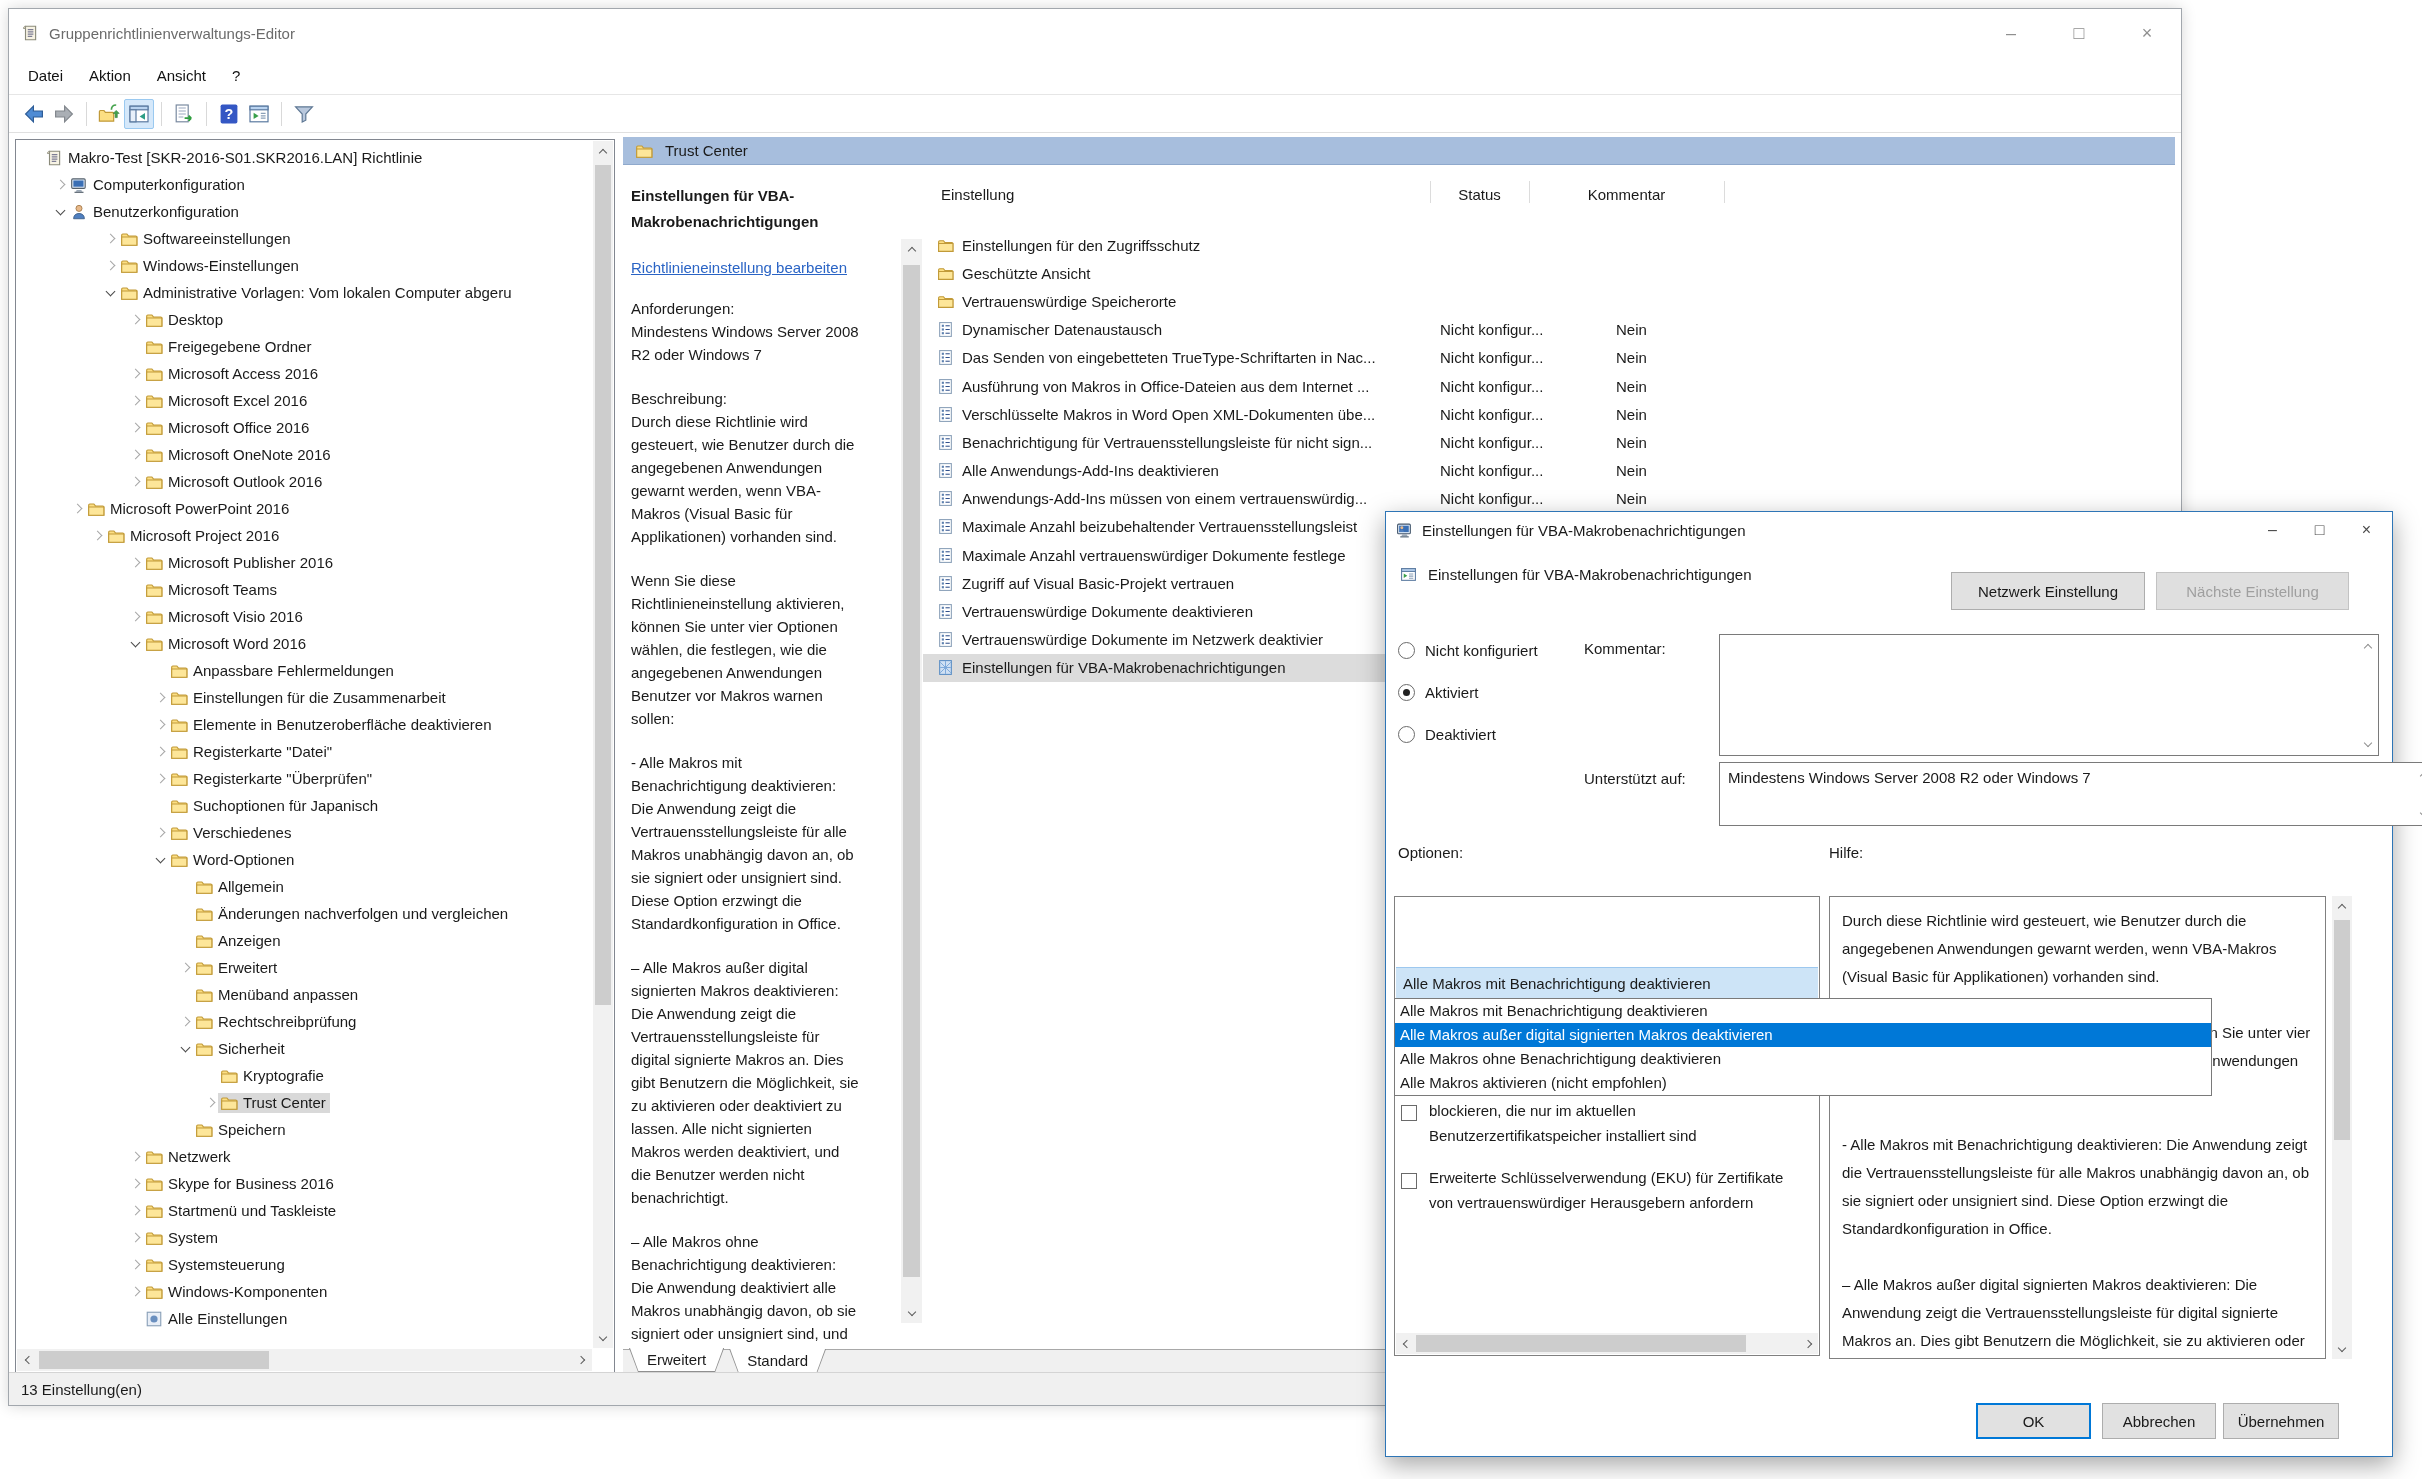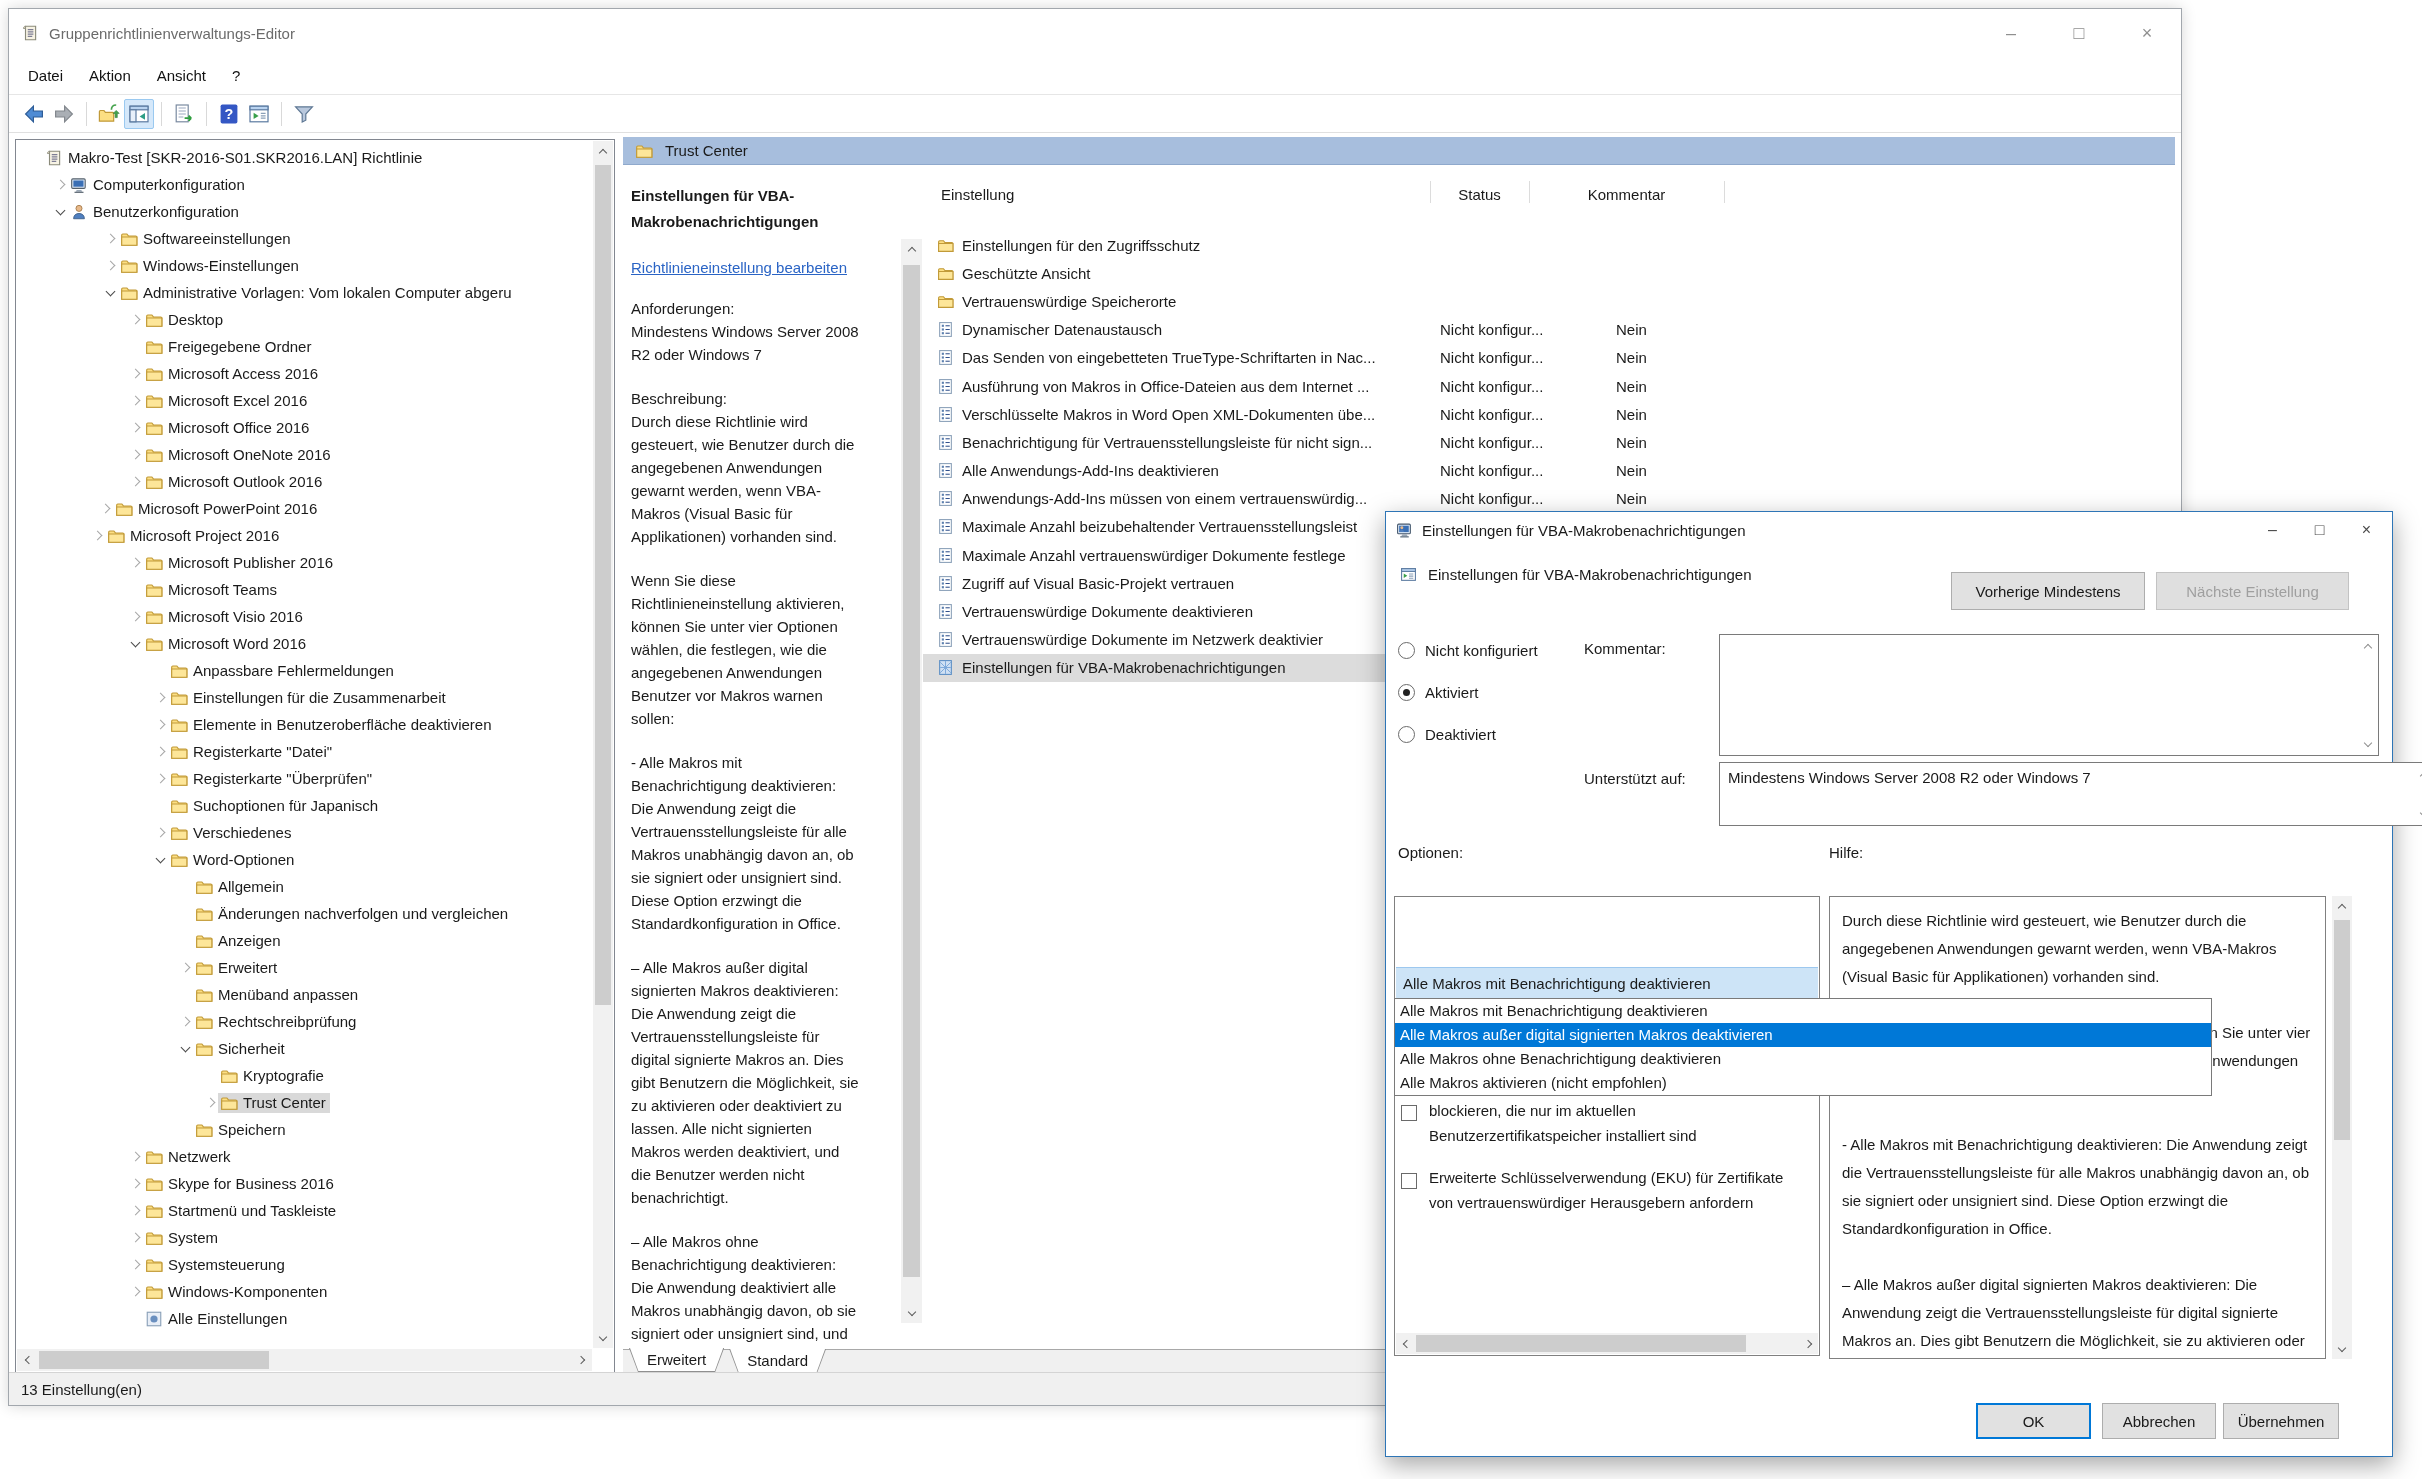--- a/index.html
+++ b/index.html
@@ -386,21 +386,21 @@
             <span class="tsel">
               <span class="ticn" style="display: inline-flex; width: 18px; height: 18px; min-width: 18px;">
                 <svg viewBox="0 0 16 16">
                   <path d="M1.5 13.5v-9c0-.6.4-1 1-1h3.6l1.4 1.8h6.5c.6 0 1 .4 1 1v7.2z" fill="#fcdf83" stroke="#c19a38"></path>
                   <path d="M1.5 6.2h13.5v7.3H1.5z" fill="#fde699" stroke="#c19a38"></path>
                 </svg>
               </span>
               <span class="tlabel">Microsoft Outlook 2016</span>
             </span>
           </div>
-          <div class="tree-row" style="padding-left: 80px;">
+          <div class="tree-row" style="padding-left: 52px;">
             <span class="exp">
               <span class="chev"></span>
             </span>
             <span class="tsel">
               <span class="ticn" style="display: inline-flex; width: 18px; height: 18px; min-width: 18px;">
                 <svg viewBox="0 0 16 16">
                   <path d="M1.5 13.5v-9c0-.6.4-1 1-1h3.6l1.4 1.8h6.5c.6 0 1 .4 1 1v7.2z" fill="#fcdf83" stroke="#c19a38"></path>
                   <path d="M1.5 6.2h13.5v7.3H1.5z" fill="#fde699" stroke="#c19a38"></path>
                 </svg>
               </span>
@@ -1217,21 +1217,21 @@
       <span class="icn" style="display:inline-flex">
           <svg viewBox="0 0 16 16">
             <rect x="1.5" y="2.5" width="13" height="11" fill="#fff" stroke="#5b7aa0"></rect>
             <rect x="1.5" y="2.5" width="13" height="2.6" fill="#b9d3f0" stroke="#5b7aa0"></rect>
             <path d="M3.5 7l3.4 2.1L3.5 11.2z" fill="#3aa04a"></path>
             <path d="M8.5 7.5h4M8.5 9.5h4M8.5 11.5h4" stroke="#8aa0b8"></path>
           </svg>
         </span>
       <span>Einstellungen für VBA-Makrobenachrichtigungen</span>
     </div>
-    <div class="btn btn-prev">Vorherige Mindestens</div>
+    <div class="btn btn-prev">Netzwerk Einstellung</div>
     <div class="btn btn-next">Nächste Einstellung</div>
 
     <div id="radios" style="position: absolute; left: 0px; top: 0px; width: 100%; height: 0px;">
         <div class="radio-row" style="top: 128px;">
           <span class="radio"></span>
           <span>Nicht konfiguriert</span>
         </div>
         <div class="radio-row" style="top: 170px;">
           <span class="radio on"></span>
           <span>Aktiviert</span>

